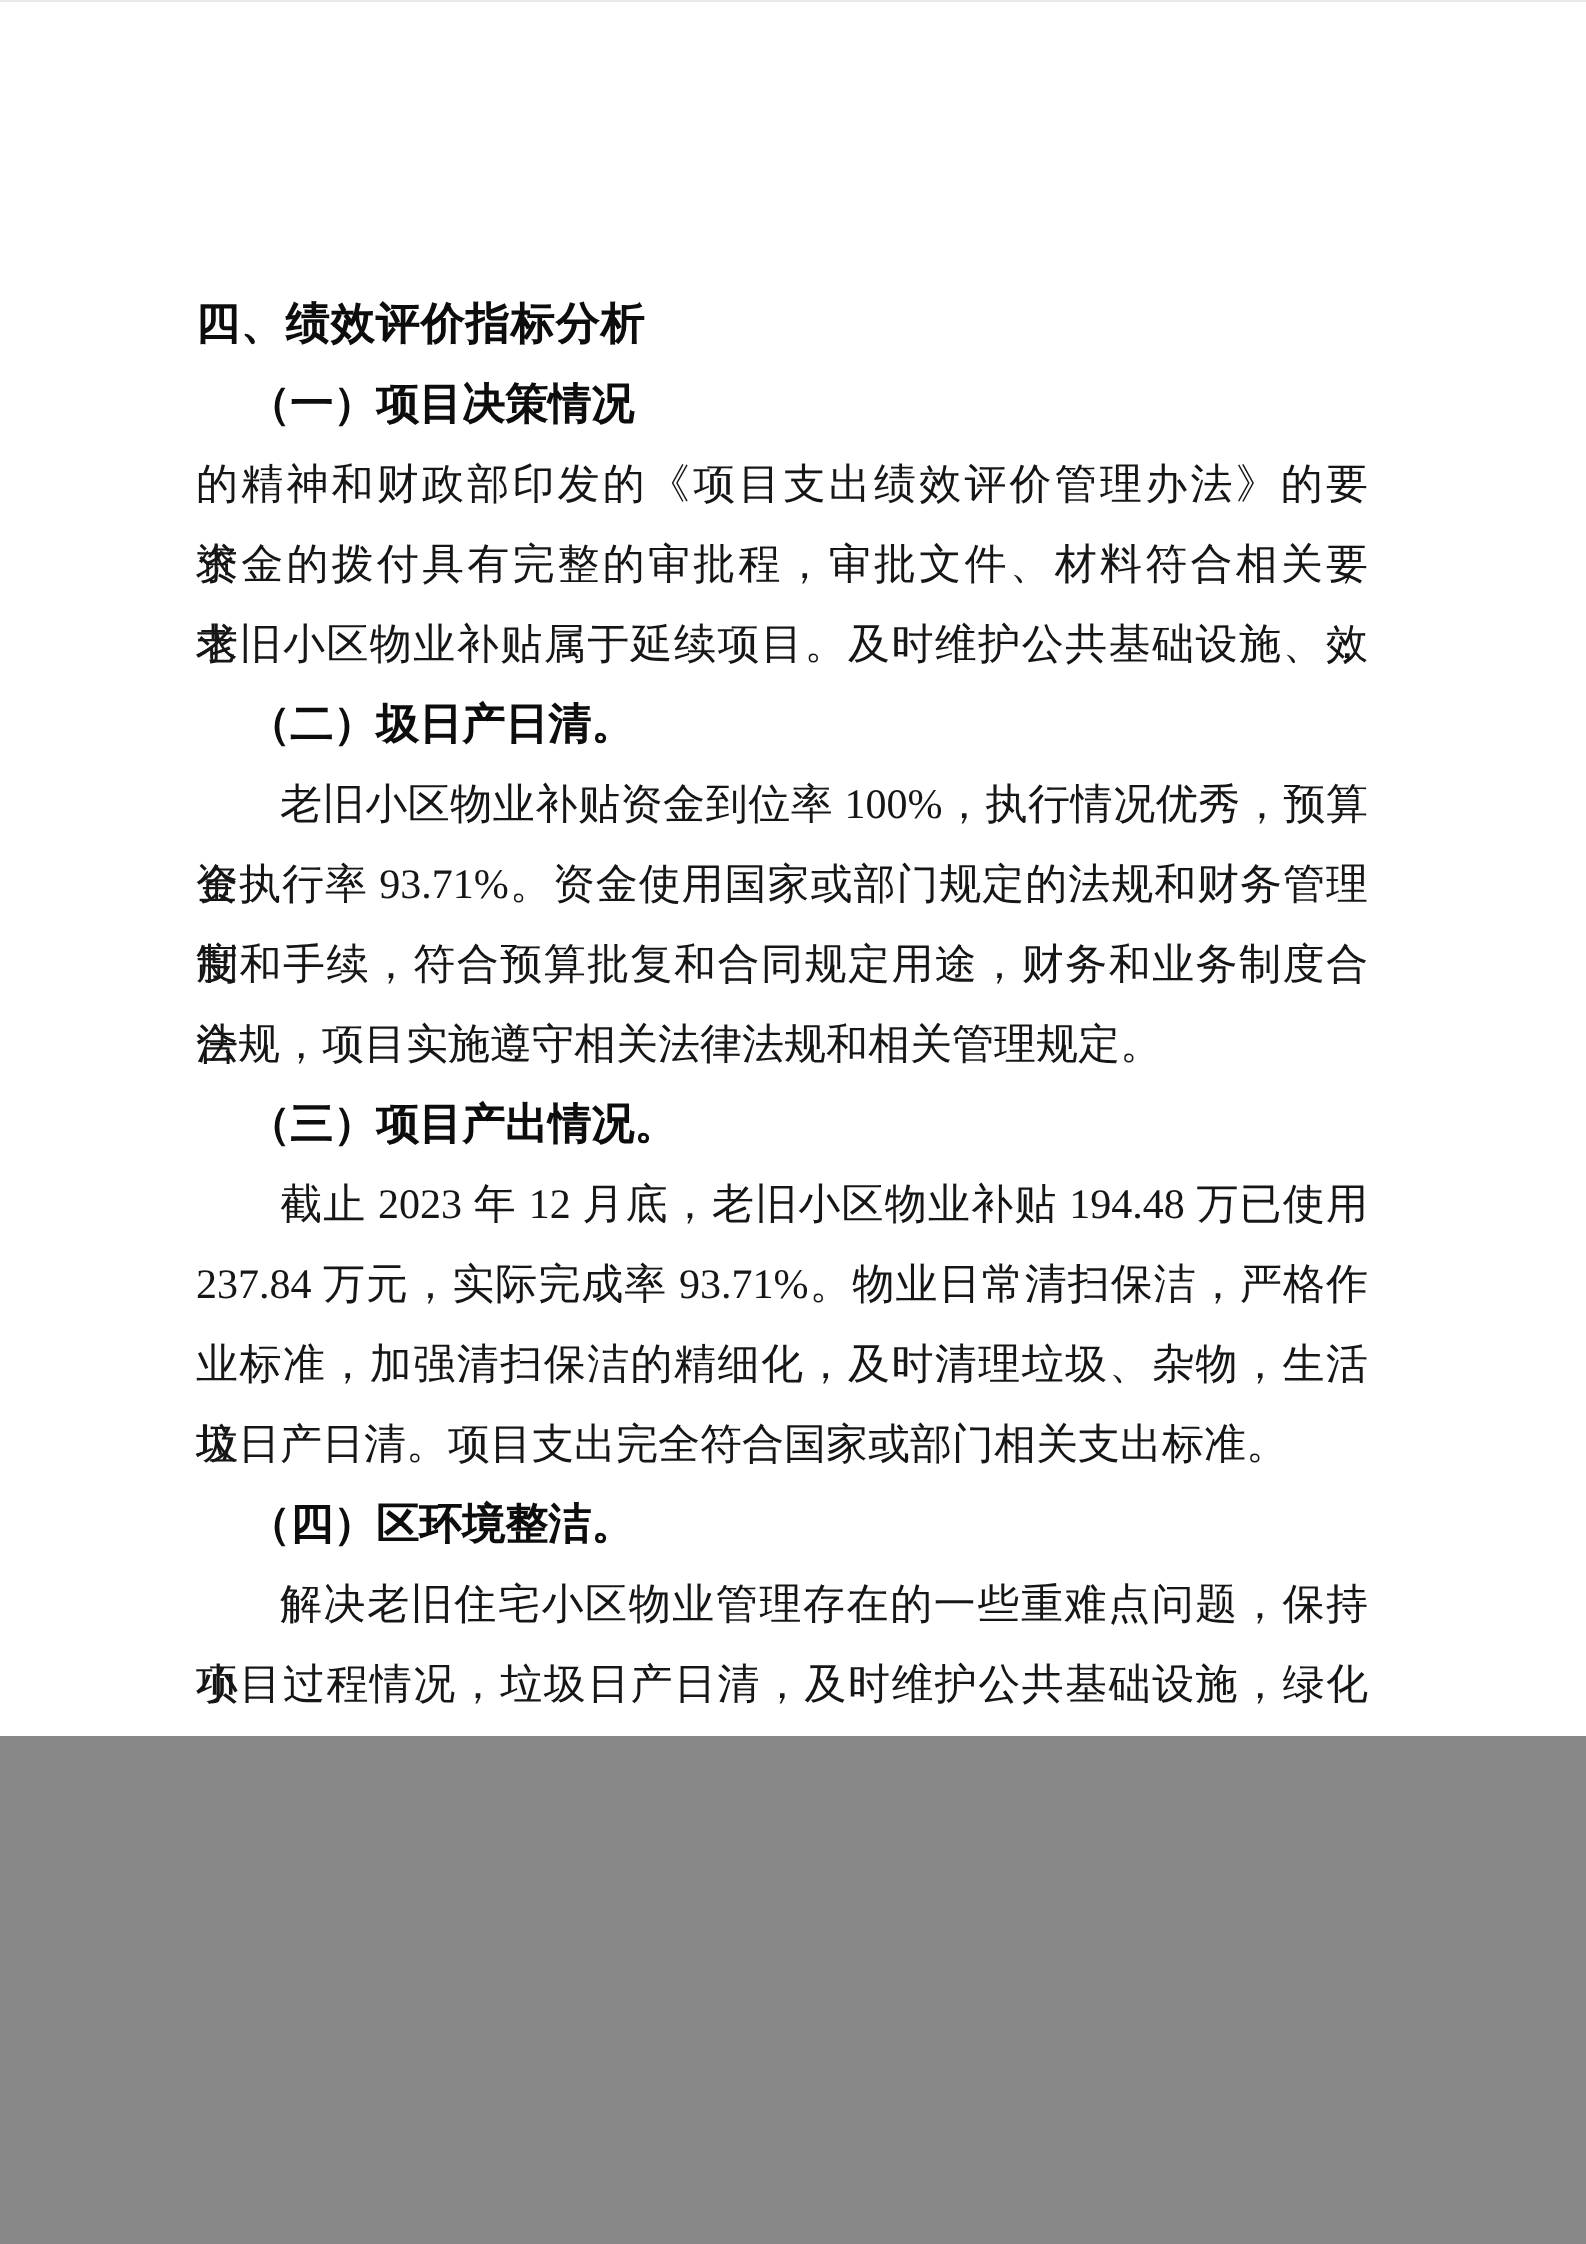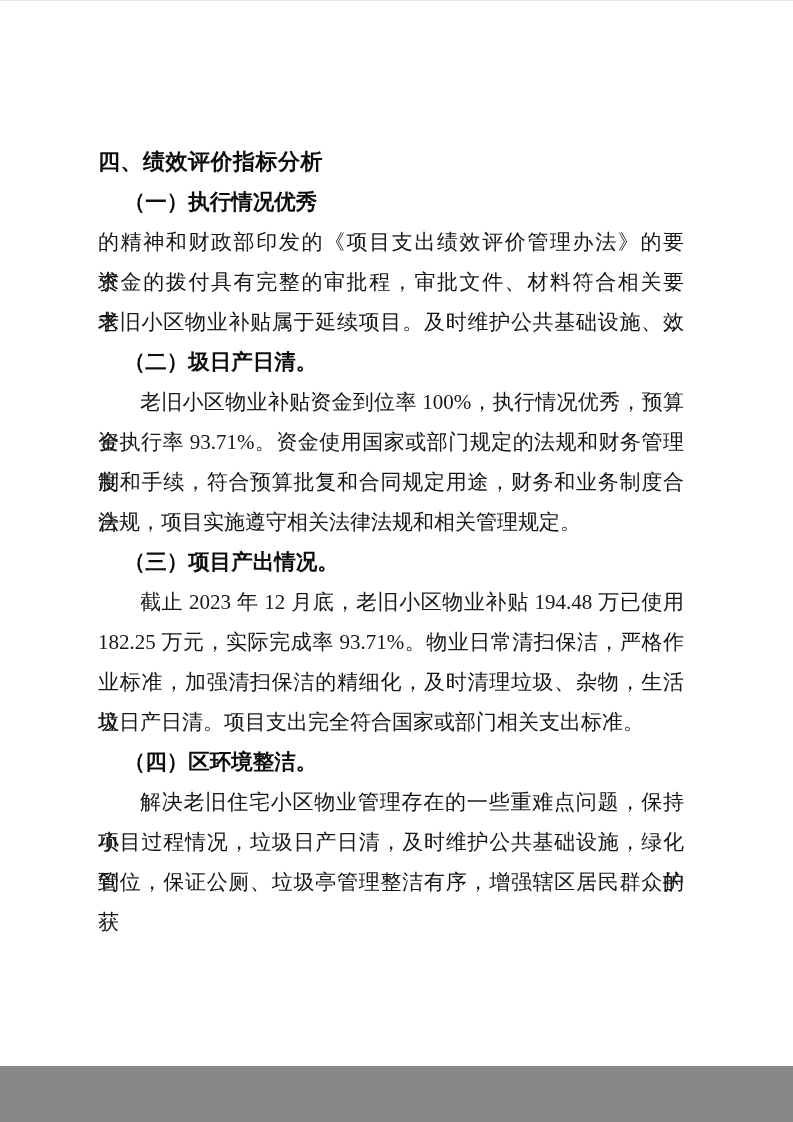--- a/index.html
+++ b/index.html
@@ -3,21 +3,21 @@
 <meta charset="utf-8">
 <style>
   html, body {
     margin: 0;
     padding: 0;
     background: #888;
   }
   .page {
     position: relative;
     width: 793px;
-    height: 1066px;
+    height: 868px;
     margin: 0 auto;
     background: #ffffff;
     overflow: hidden;
     font-family: "Liberation Serif", "DejaVu Serif", serif;
     color: #161616;
   }
   .page-top-edge {
     position: absolute;
     top: 0; left: 0;
     width: 100%;
@@ -63,32 +63,32 @@
   }
 </style>
 </head>
 <body>
 
 <div class="page">
   <div class="page-top-edge"></div>
   <div class="content">
     <h1 class="doc-heading">四、绩效评价指标分析</h1>
     <div>
-        <h2 class="line subhead">（一）执行情况优秀</h2>
+        <h2 class="line subhead">（一）项目决策情况</h2>
         <div class="line body-line fill">的精神和财政部印发的《项目支出绩效评价管理办法》的要求，</div>
         <div class="line body-line fill">资金的拨付具有完整的审批程，审批文件、材料符合相关要求，</div>
         <div class="line body-line fill">老旧小区物业补贴属于延续项目。及时维护公共基础设施、效</div>
         <h2 class="line subhead">（二）圾日产日清。</h2>
         <div class="line body-line indent fill">老旧小区物业补贴资金到位率 100%，执行情况优秀，预算资</div>
         <div class="line body-line fill">金执行率 93.71%。资金使用国家或部门规定的法规和财务管理制</div>
         <div class="line body-line fill">度和手续，符合预算批复和合同规定用途，财务和业务制度合法</div>
         <div class="line body-line">合规，项目实施遵守相关法律法规和相关管理规定。</div>
         <h2 class="line subhead">（三）项目产出情况。</h2>
         <div class="line body-line indent fill">截止 2023 年 12 月底，老旧小区物业补贴 194.48 万已使用</div>
-        <div class="line body-line fill">182.25 万元，实际完成率 93.71%。物业日常清扫保洁，严格作</div>
+        <div class="line body-line fill">237.84 万元，实际完成率 93.71%。物业日常清扫保洁，严格作</div>
         <div class="line body-line fill">业标准，加强清扫保洁的精细化，及时清理垃圾、杂物，生活垃</div>
         <div class="line body-line">圾日产日清。项目支出完全符合国家或部门相关支出标准。</div>
         <h2 class="line subhead">（四）区环境整洁。</h2>
         <div class="line body-line indent fill">解决老旧住宅小区物业管理存在的一些重难点问题，保持小</div>
         <div class="line body-line fill">项目过程情况，垃圾日产日清，及时维护公共基础设施，绿化管护</div>
         <div class="line body-line fill">到位，保证公厕、垃圾亭管理整洁有序，增强辖区居民群众的获</div>
       </div>
   </div>
 </div>
 

